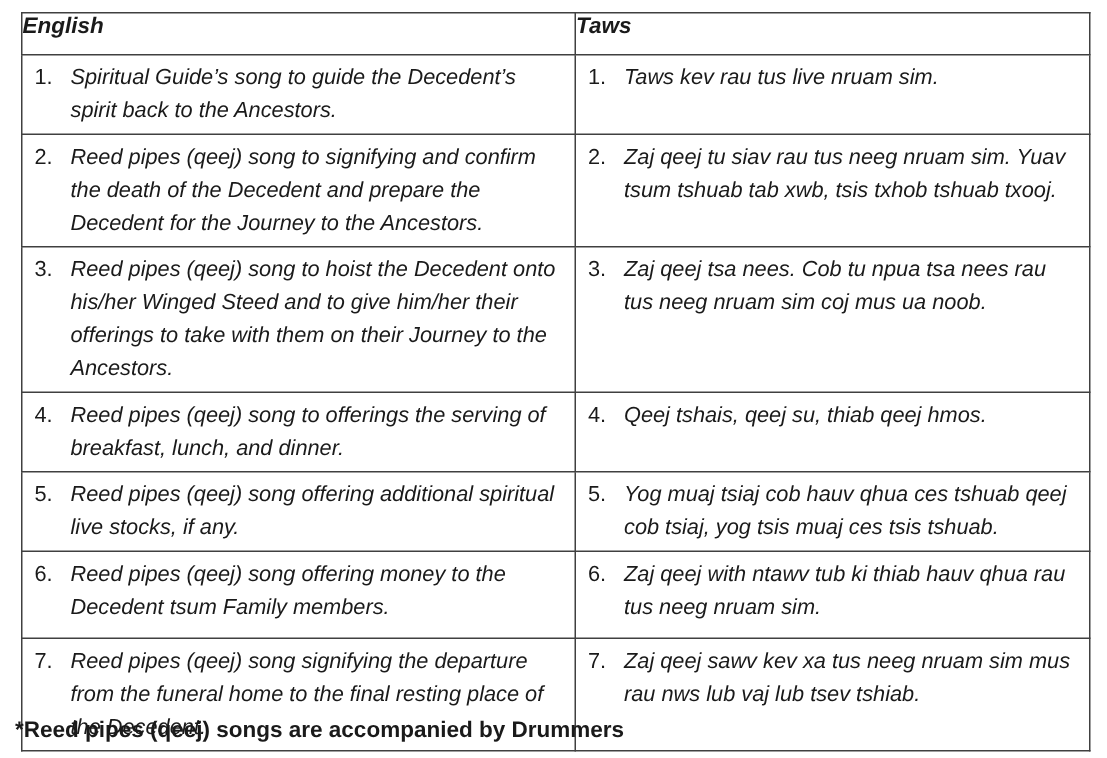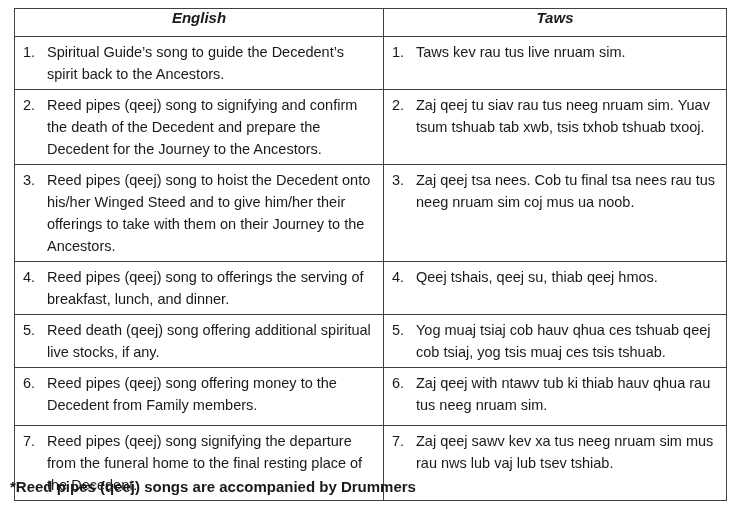--- a/index.html
+++ b/index.html
@@ -28,40 +28,41 @@
   table.song-table td {
     border: 1px solid #404040;
     vertical-align: top;
     padding: 0;
   }
   col.en-col { width: 369px; }
   col.hm-col { width: 343px; }
 
   th.col-header {
     height: 28px;
-    text-align: center;
+    text-align: left;
     font-size: 15px;
     font-weight: bold;
     font-style: italic;
     padding: 5px 6px 2px 17px;
     box-sizing: border-box;
   }
   .item {
     display: flex;
     align-items: flex-start;
     padding: 4px 10px 4px 8px;
     font-size: 14.5px;
     line-height: 22px;
   }
   .num {
     flex: 0 0 24px;
     width: 24px;
   }
   .txt {
     flex: 1 1 auto;
+    font-style: italic;
   }
   
   tbody tr:nth-child(1) td { height: 48px; }
   tbody tr:nth-child(2) td { height: 67px; }
   tbody tr:nth-child(3) td { height: 82px; }
   tbody tr:nth-child(4) td { height: 48px; }
   tbody tr:nth-child(5) td { height: 45px; }
   tbody tr:nth-child(6) td { height: 57px; }
   tbody tr:nth-child(7) td { height: 64px; }
 
@@ -124,21 +125,21 @@
       <tr>
         <td>
           <div class="item">
               <span class="num">3.</span>
               <span class="txt">Reed pipes (qeej) song to hoist the Decedent onto his/her Winged Steed and to give him/her their offerings to take with them on their Journey to the Ancestors.</span>
             </div>
         </td>
         <td>
           <div class="item">
               <span class="num">3.</span>
-              <span class="txt">Zaj qeej tsa nees. Cob tu final tsa nees rau tus neeg nruam sim coj mus ua noob.</span>
+              <span class="txt">Zaj qeej tsa nees. Cob tu npua tsa nees rau tus neeg nruam sim coj mus ua noob.</span>
             </div>
         </td>
       </tr>
       <tr>
         <td>
           <div class="item">
               <span class="num">4.</span>
               <span class="txt">Reed pipes (qeej) song to offerings the serving of breakfast, lunch, and dinner.</span>
             </div>
         </td>
@@ -146,35 +147,35 @@
           <div class="item">
               <span class="num">4.</span>
               <span class="txt">Qeej tshais, qeej su, thiab qeej hmos.</span>
             </div>
         </td>
       </tr>
       <tr>
         <td>
           <div class="item">
               <span class="num">5.</span>
-              <span class="txt">Reed death (qeej) song offering additional spiritual live stocks, if any.</span>
+              <span class="txt">Reed pipes (qeej) song offering additional spiritual live stocks, if any.</span>
             </div>
         </td>
         <td>
           <div class="item">
               <span class="num">5.</span>
               <span class="txt">Yog muaj tsiaj cob hauv qhua ces tshuab qeej cob tsiaj, yog tsis muaj ces tsis tshuab.</span>
             </div>
         </td>
       </tr>
       <tr>
         <td>
           <div class="item">
               <span class="num">6.</span>
-              <span class="txt">Reed pipes (qeej) song offering money to the Decedent from Family members.</span>
+              <span class="txt">Reed pipes (qeej) song offering money to the Decedent tsum Family members.</span>
             </div>
         </td>
         <td>
           <div class="item">
               <span class="num">6.</span>
               <span class="txt">Zaj qeej with ntawv tub ki thiab hauv qhua rau tus neeg nruam sim.</span>
             </div>
         </td>
       </tr>
       <tr>

